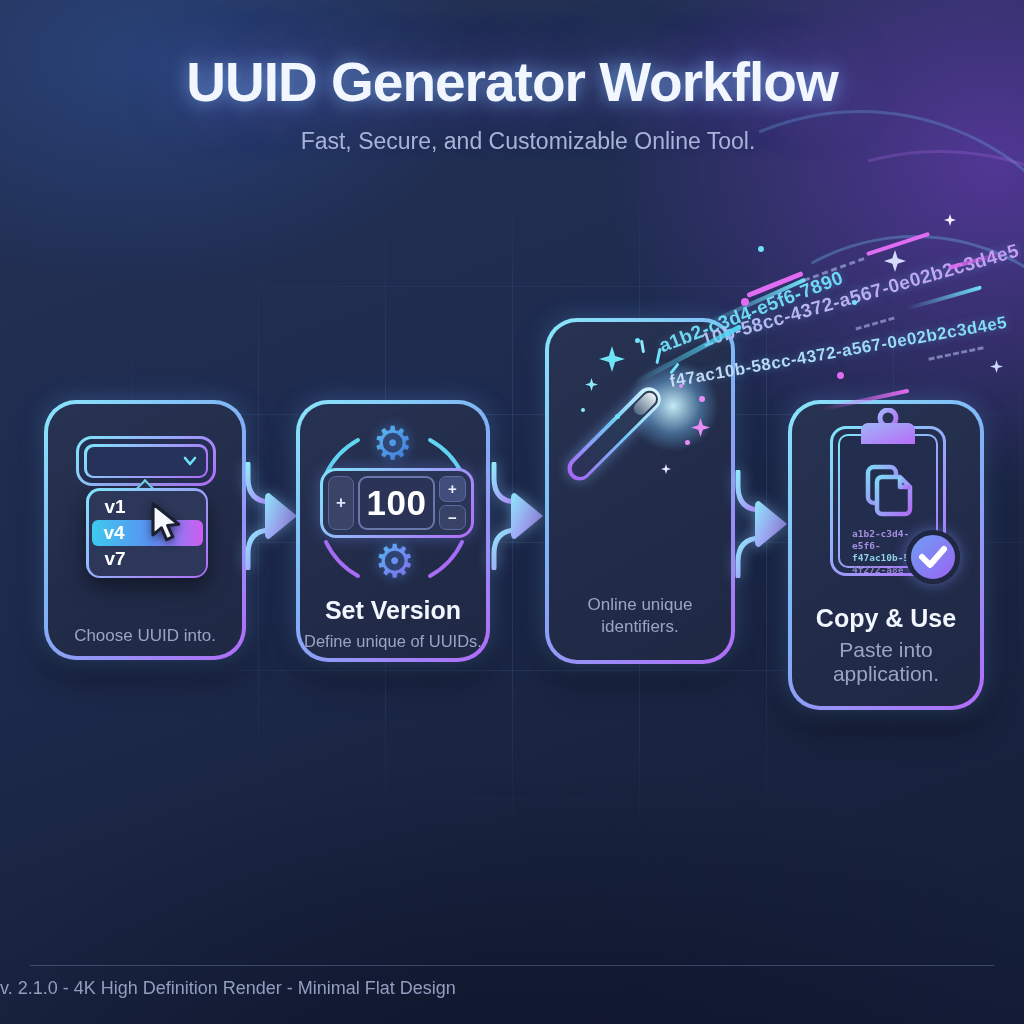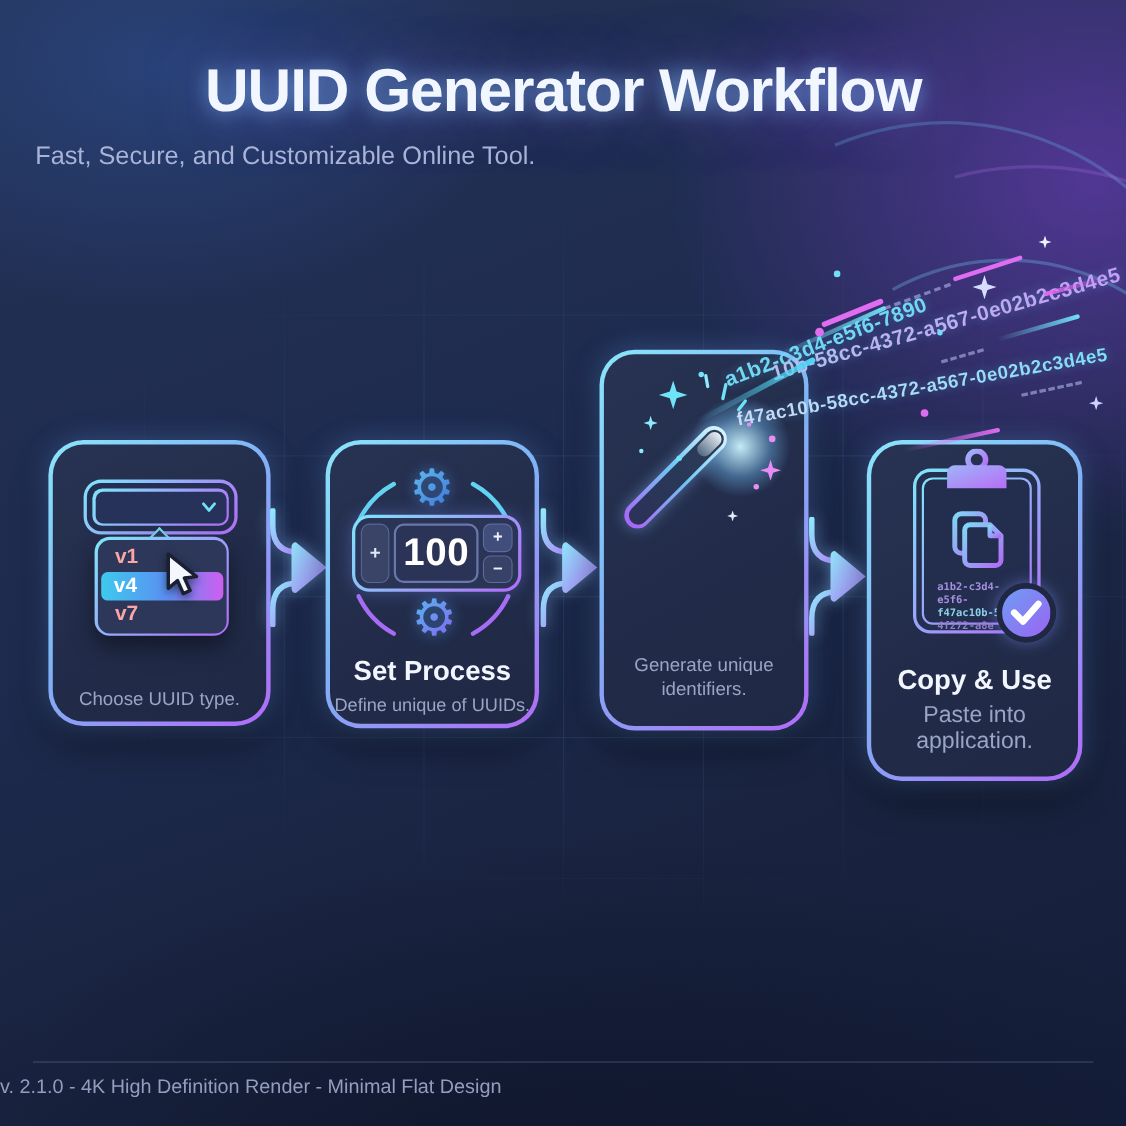--- a/index.html
+++ b/index.html
@@ -20,21 +20,21 @@
   .grid{position:absolute;inset:0;pointer-events:none;
     background-image:linear-gradient(rgba(130,185,255,.12) 1px, transparent 1px),
                      linear-gradient(90deg, rgba(130,185,255,.12) 1px, transparent 1px);
     background-size:127px 128px;background-position:4px 30px;
     -webkit-mask-image:radial-gradient(70% 42% at 56% 50%, #000 35%, transparent 78%);
             mask-image:radial-gradient(70% 42% at 56% 50%, #000 35%, transparent 78%);}
   
   .title{position:absolute;top:50px;left:0;right:0;text-align:center;font-size:55px;font-weight:bold;
     color:var(--text-primary);letter-spacing:-1px;
     text-shadow:0 0 18px rgba(125,190,255,.7),0 0 55px rgba(150,115,255,.55);}
-  .subtitle{position:absolute;top:128px;left:0;right:0;text-align:left;font-size:23px;color:#a9b3d8;margin-left:32px;}
+  .subtitle{position:absolute;top:128px;left:0;right:0;text-align:center;font-size:23px;color:#a9b3d8;margin-left:32px;}
   
   .card{position:absolute;border-radius:32px;padding:4px;
     background:linear-gradient(135deg,#8ae6fa 0%,#7fb3f6 45%,var(--accent-purple) 100%);
     box-shadow:0 0 24px rgba(110,170,255,.30),0 16px 34px rgba(0,0,0,.42);}
   .card-inner{position:relative;width:100%;height:100%;border-radius:28px;overflow:hidden;
     background:linear-gradient(150deg,#283252 0%,#222c4a 55%,#1f2944 100%);}
   .card-title{position:absolute;left:0;right:0;text-align:center;font-weight:bold;color:var(--text-primary);}
   .card-sub{position:absolute;left:0;right:0;text-align:center;color:var(--text-muted);}
   
   .gb{background:linear-gradient(135deg,var(--accent-cyan),var(--accent-purple));}
@@ -42,21 +42,21 @@
   .sel-outer{position:absolute;left:28px;top:32px;width:140px;height:50px;border-radius:16px;padding:3px;}
   .sel-outer-in{width:100%;height:100%;border-radius:13px;background:#242e50;padding:5px;}
   .sel-field{width:100%;height:100%;border-radius:9px;padding:2.5px;}
   .sel-field-in{width:100%;height:100%;border-radius:7px;background:#27325a;position:relative;}
   .sel-chevron{position:absolute;right:8px;top:50%;transform:translateY(-50%);}
   .dd-notch{position:absolute;left:90px;top:78px;width:14px;height:14px;transform:rotate(45deg);
     background:#2d3759;border-left:2.5px solid #7ad9f4;border-top:2.5px solid #7ad9f4;}
   .dd-panel{position:absolute;left:38px;top:84px;width:122px;height:90px;border-radius:14px;padding:2.5px;
     box-shadow:0 10px 22px rgba(0,0,0,.45);}
   .dd-panel-in{width:100%;height:100%;border-radius:11px;background:#2c3759;padding:3px 3px;}
-  .dd-row{height:26px;line-height:26px;padding-left:13px;font-size:19px;font-weight:bold;color:#fca5a5;border-radius:6px;}
+  .dd-row{height:26px;line-height:26px;padding-left:13px;font-size:19px;font-weight:bold;color:#ffffff;border-radius:6px;}
   .dd-row.hl{background:linear-gradient(90deg,#3ec9ee 0%,var(--highlight-blue) 55%,#d05ef0 100%);color:#fff;padding-left:12px;}
   .cursor{position:absolute;left:94px;top:96px;width:44px;height:44px;filter:drop-shadow(0 3px 4px rgba(0,0,0,.5));}
   
   .gear{position:absolute;font-size:46px;line-height:1;font-family:"DejaVu Sans",sans-serif;
     -webkit-background-clip:text;background-clip:text;color:transparent;
     filter:drop-shadow(0 0 6px rgba(90,160,255,.55));}
   .gear.top{background-image:linear-gradient(135deg,#63c4f2,#3a6fd8);}
   .gear.bottom{background-image:linear-gradient(135deg,#4fc3f0,#8a5cf0);}
   .arcs{position:absolute;left:12px;top:12px;}
   .stepper{position:absolute;left:20px;top:64px;width:154px;height:70px;border-radius:16px;padding:3px;
@@ -144,21 +144,21 @@
       <div class="dd-panel gb">
         <div class="dd-panel-in">
           <div class="dd-row">v1</div>
           <div class="dd-row hl">v4</div>
           <div class="dd-row">v7</div>
         </div>
       </div>
       <svg class="cursor" viewBox="0 0 24 24">
         <path d="M6 2 L6 19 L10.6 15.2 L13.4 21.6 L16.8 20.1 L14 13.9 L20 13.2 Z" fill="#f5f7ff" stroke="#1a2030" stroke-width="1.7" stroke-linejoin="round"></path>
       </svg>
-      <div class="card-sub" style="top:222px;font-size:17px;">Choose UUID type.</div>
+      <div class="card-sub" style="top:222px;font-size:17px;">Choose UUID into.</div>
     </div>
   </div>
 
   <svg class="flow-arrow" style="left:241px;top:462px;" width="58" height="108" viewBox="0 0 58 108">
     <defs>
         <linearGradient id="gA1" x1="0" y1="0" x2="1" y2="1">
       <stop offset="0" stop-color="#8fe8fb"></stop>
           <stop offset="1" stop-color="#b07cf8"></stop>
         </linearGradient>
       </defs>
@@ -180,21 +180,21 @@
       <div class="stepper gb">
         <div class="stepper-in">
           <div class="st-left">+</div>
           <div class="st-val">100</div>
           <div class="st-col">
             <div class="st-btn inc">+</div>
             <div class="st-btn dec">−</div>
           </div>
         </div>
       </div>
-      <div class="card-title" style="top:192px;font-size:25px;">Set Process</div>
+      <div class="card-title" style="top:192px;font-size:25px;">Set Version</div>
       <div class="card-sub" style="top:228px;font-size:16.5px;">Define unique of UUIDs.</div>
     </div>
   </div>
 
   <svg class="flow-arrow" style="left:487px;top:462px;" width="58" height="108" viewBox="0 0 58 108">
     <defs>
         <linearGradient id="gA2" x1="0" y1="0" x2="1" y2="1">
       <stop offset="0" stop-color="#8fe8fb"></stop>
           <stop offset="1" stop-color="#b07cf8"></stop>
         </linearGradient>
@@ -219,21 +219,21 @@
       <div class="star" style="left:112px;top:142px;width:10px;height:10px;background:#e5e9ff;"></div>
       <div class="ray" style="left:108px;top:26px;width:3px;height:16px;background:#6fe3f7;transform:rotate(12deg);"></div>
       <div class="ray" style="left:124px;top:40px;width:3px;height:13px;background:#6fe3f7;transform:rotate(38deg);"></div>
       <div class="ray" style="left:92px;top:18px;width:3px;height:13px;background:#8deafc;transform:rotate(-10deg);"></div>
       <div class="dot" style="left:86px;top:16px;width:5px;height:5px;background:#6fe3f7;"></div>
       <div class="dot" style="left:66px;top:92px;width:5px;height:5px;background:#6fe3f7;"></div>
       <div class="dot" style="left:32px;top:86px;width:4px;height:4px;background:#8deafc;"></div>
       <div class="dot" style="left:150px;top:74px;width:6px;height:6px;background:#e98df6;"></div>
       <div class="dot" style="left:136px;top:118px;width:5px;height:5px;background:#e98df6;"></div>
       <div class="dot" style="left:130px;top:62px;width:4px;height:4px;background:#e98df6;"></div>
-      <div class="card-sub" style="top:272px;font-size:17px;line-height:22px;padding:0 18px;">Generate unique identifiers.</div>
+      <div class="card-sub" style="top:272px;font-size:17px;line-height:22px;padding:0 18px;">Online unique identifiers.</div>
     </div>
   </div>
 
   <svg class="flow-arrow" style="left:731px;top:470px;" width="58" height="108" viewBox="0 0 58 108">
     <defs>
         <linearGradient id="gA3" x1="0" y1="0" x2="1" y2="1">
       <stop offset="0" stop-color="#8fe8fb"></stop>
           <stop offset="1" stop-color="#b07cf8"></stop>
         </linearGradient>
       </defs>

